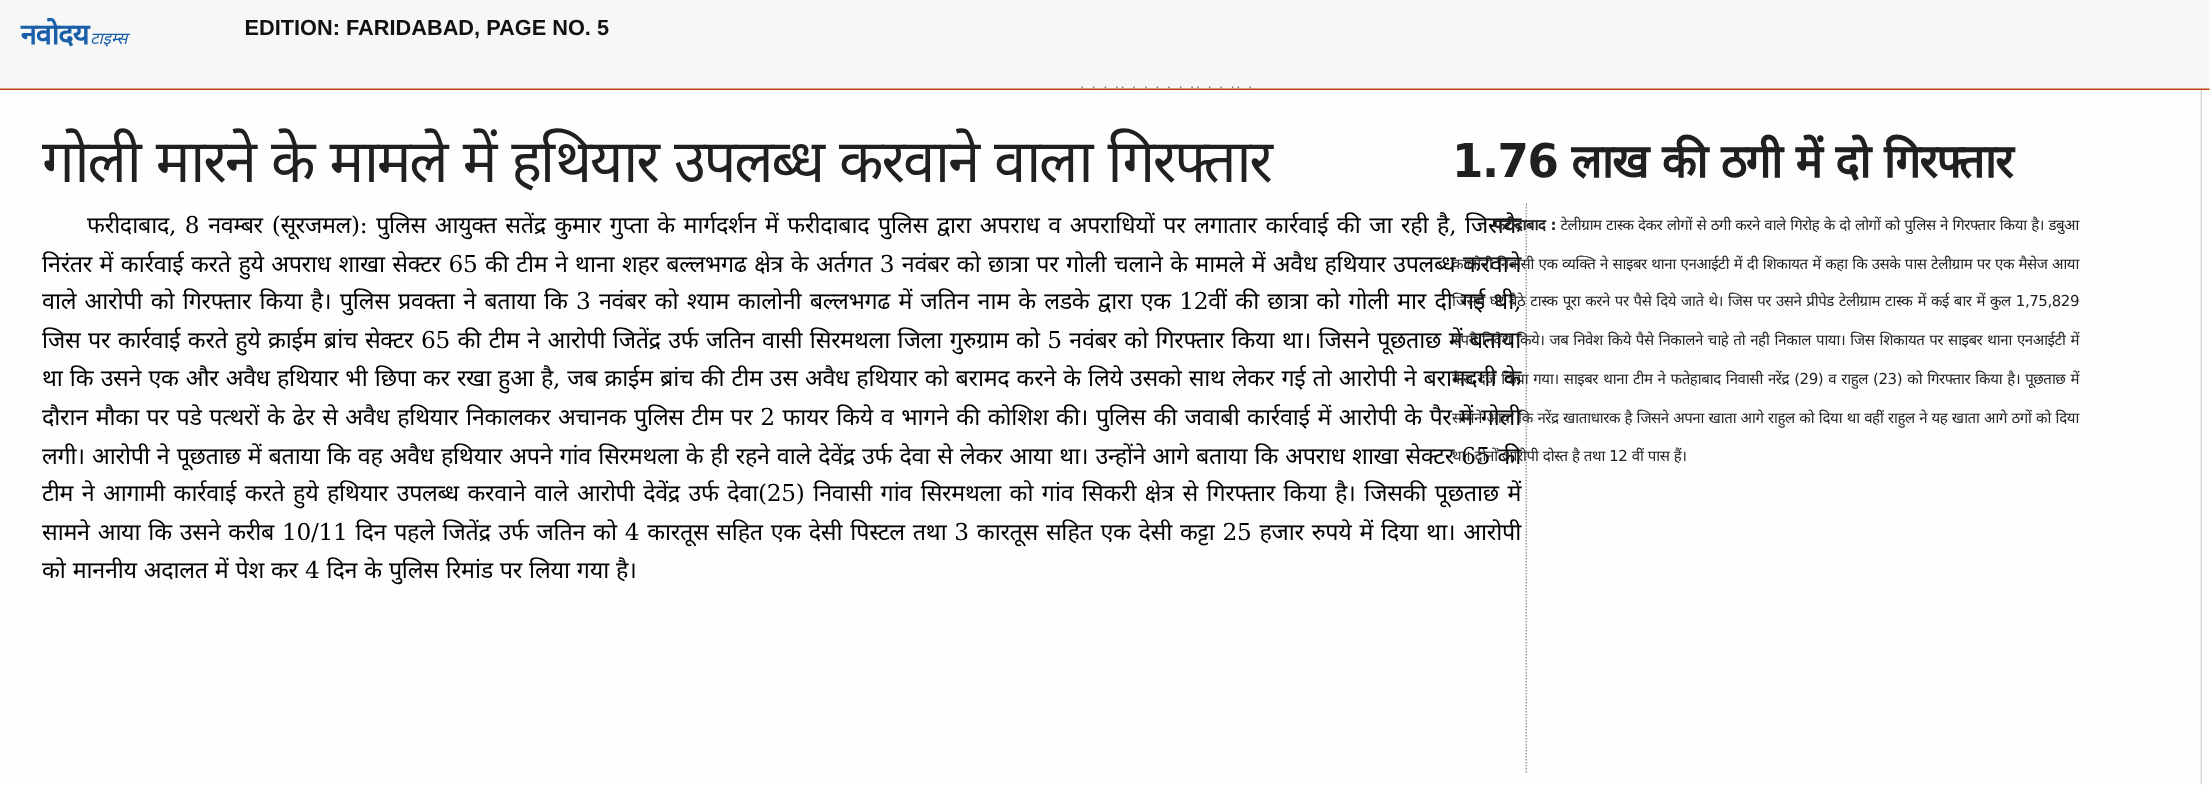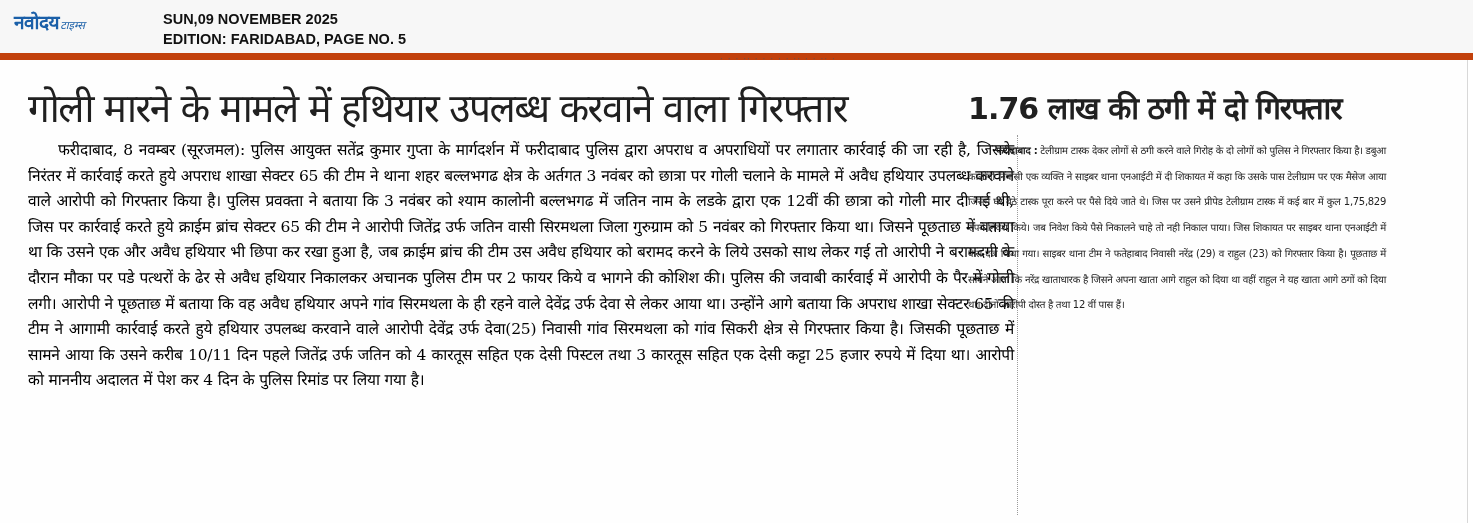--- a/index.html
+++ b/index.html
@@ -5,21 +5,21 @@
     * { box-sizing: border-box; margin: 0; padding: 0; }
     html, body {
       width: 1473px; height: 523px; overflow: hidden;
       background: #ffffff;
       font-family: "DejaVu Sans", sans-serif;
       color: #1a1a1a;
     }
     .topbar {
       position: absolute; left: 0; top: 0; width: 1473px; height: 60px;
       background: #f7f7f7;
-      border-bottom: 7px solid #c2410c;
+      border-bottom: 1px solid #c2410c;
     }
     .logo {
       position: absolute; left: 14px; top: 9px;
       display: flex; align-items: baseline;
       text-decoration: none;
     }
     .logo-main {
       font-family: "DejaVu Sans", sans-serif;
       font-weight: bold; font-size: 19px; color: #1a5fa8;
       letter-spacing: -0.5px;
@@ -86,21 +86,20 @@
   </style>
 </head>
 <body>
 
 <div class="topbar">
   <a class="logo">
     <span class="logo-main">नवोदय</span>
     <span class="logo-sub">टाइम्स</span>
   </a>
   <div class="edition-info">
-    <div>SUN,09 NOVEMBER 2025</div>
     <div>EDITION: FARIDABAD, PAGE NO. 5</div>
   </div>
 </div>
 
 <div class="page-clip">
   <div class="bleed-text">· · · ·· · · · · · ·· · · ·· ·</div>
 
   <div class="article-left">
     <h1 class="headline-left">गोली मारने के मामले में हथियार उपलब्ध करवाने वाला गिरफ्तार</h1>
     <p class="body-left">फरीदाबाद, 8 नवम्बर (सूरजमल): पुलिस आयुक्त सतेंद्र कुमार गुप्ता के मार्गदर्शन में फरीदाबाद पुलिस द्वारा अपराध व अपराधियों पर लगातार कार्रवाई की जा रही है, जिसके निरंतर में कार्रवाई करते हुये अपराध शाखा सेक्टर 65 की टीम ने थाना शहर बल्लभगढ क्षेत्र के अर्तगत 3 नवंबर को छात्रा पर गोली चलाने के मामले में अवैध हथियार उपलब्ध करवाने वाले आरोपी को गिरफ्तार किया है। पुलिस प्रवक्ता ने बताया कि 3 नवंबर को श्याम कालोनी बल्लभगढ में जतिन नाम के लडके द्वारा एक 12वीं की छात्रा को गोली मार दी गई थी, जिस पर कार्रवाई करते हुये क्राईम ब्रांच सेक्टर 65 की टीम ने आरोपी जितेंद्र उर्फ जतिन वासी सिरमथला जिला गुरुग्राम को 5 नवंबर को गिरफ्तार किया था। जिसने पूछताछ में बताया था कि उसने एक और अवैध हथियार भी छिपा कर रखा हुआ है, जब क्राईम ब्रांच की टीम उस अवैध हथियार को बरामद करने के लिये उसको साथ लेकर गई तो आरोपी ने बरामदगी के दौरान मौका पर पडे पत्थरों के ढेर से अवैध हथियार निकालकर अचानक पुलिस टीम पर 2 फायर किये व भागने की कोशिश की। पुलिस की जवाबी कार्रवाई में आरोपी के पैर में गोली लगी। आरोपी ने पूछताछ में बताया कि वह अवैध हथियार अपने गांव सिरमथला के ही रहने वाले देवेंद्र उर्फ देवा से लेकर आया था। उन्होंने आगे बताया कि अपराध शाखा सेक्टर 65 की टीम ने आगामी कार्रवाई करते हुये हथियार उपलब्ध करवाने वाले आरोपी देवेंद्र उर्फ देवा(25) निवासी गांव सिरमथला को गांव सिकरी क्षेत्र से गिरफ्तार किया है। जिसकी पूछताछ में सामने आया कि उसने करीब 10/11 दिन पहले जितेंद्र उर्फ जतिन को 4 कारतूस सहित एक देसी पिस्टल तथा 3 कारतूस सहित एक देसी कट्टा 25 हजार रुपये में दिया था। आरोपी को माननीय अदालत में पेश कर 4 दिन के पुलिस रिमांड पर लिया गया है।</p>

